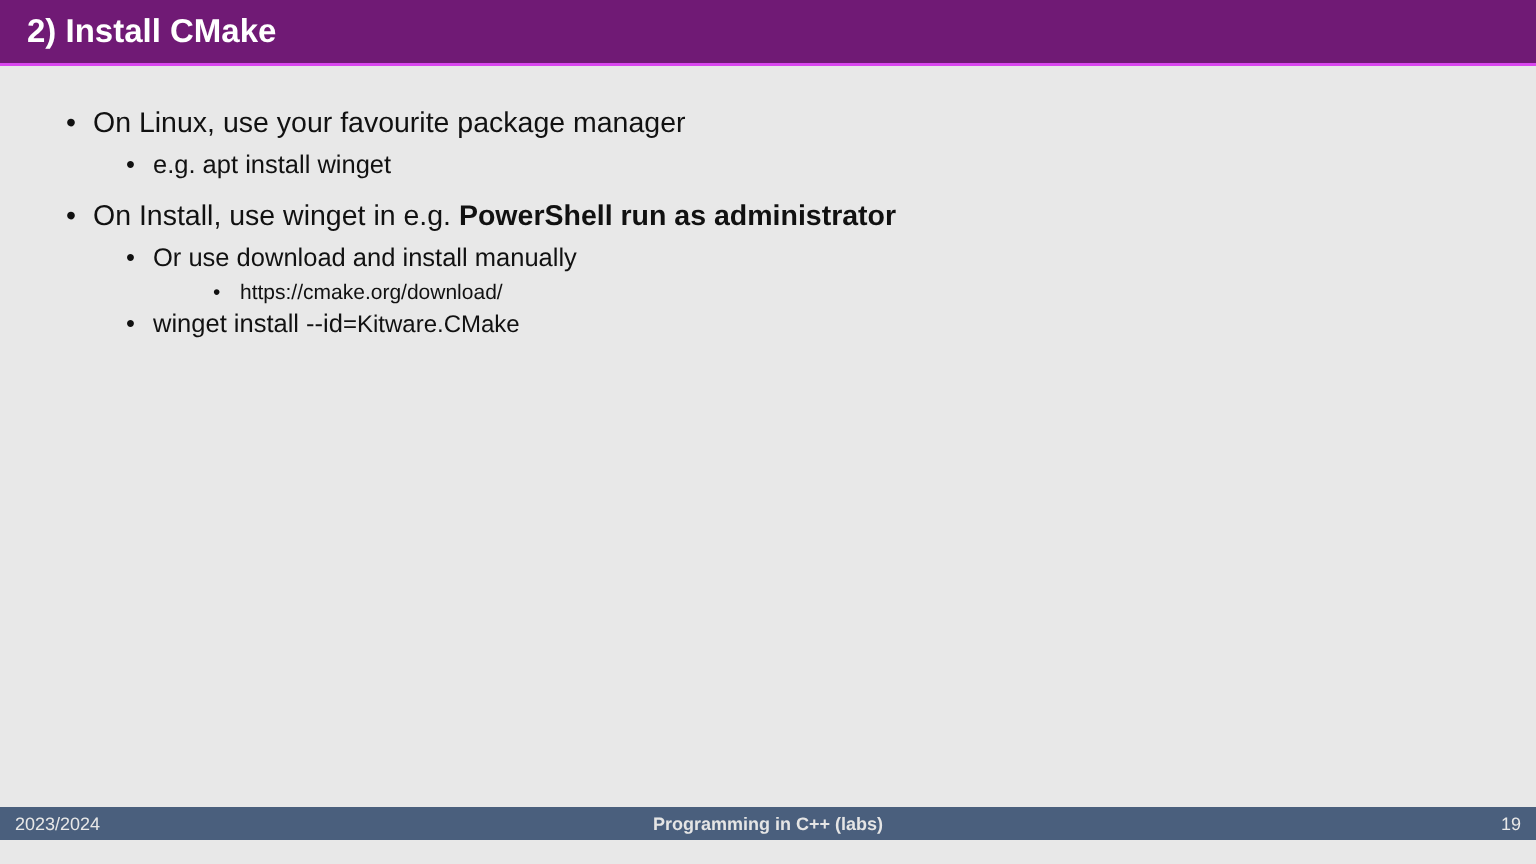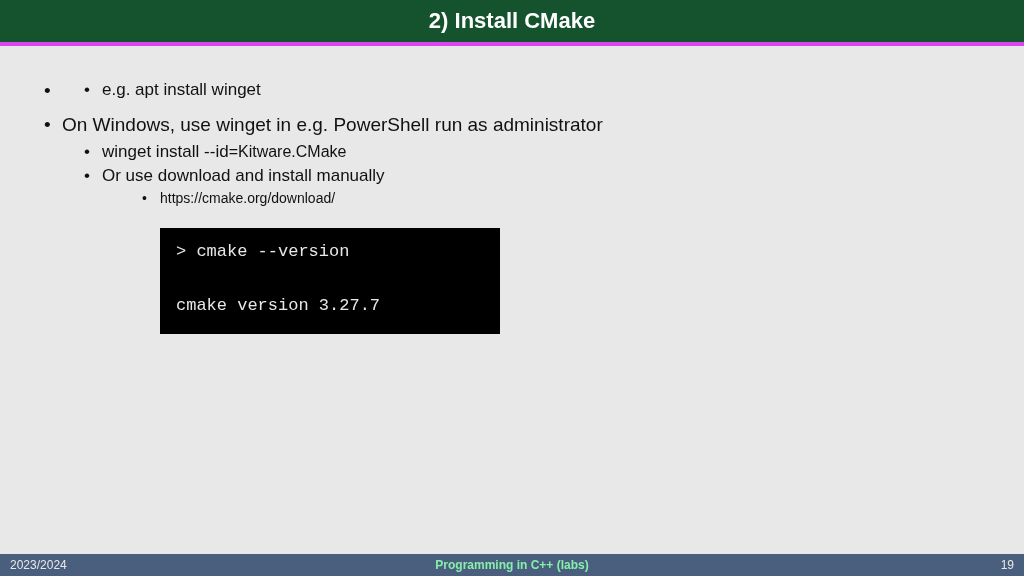--- a/index.html
+++ b/index.html
@@ -5,24 +5,23 @@
     * { margin: 0; padding: 0; box-sizing: border-box; }
     body {
       width: 1024px;
       height: 576px;
       background: #e8e8e8;
       font-family: Arial, Helvetica, sans-serif;
       position: relative;
       overflow: hidden;
     }
     .header {
-      background: #14532d;
+      background: #701a75;
       padding: 8px 18px;
-      border-bottom: 4px solid #d946ef;
-      text-align: center;
+      border-bottom: 2px solid #d946ef;
     }
     .header h1 {
       color: #fff;
       font-size: 22px;
       font-weight: bold;
     }
     .content {
       padding: 28px 40px 0 40px;
     }
     ul { list-style: none; }
@@ -63,88 +62,86 @@
       color: #111;
       padding-left: 58px;
       position: relative;
     }
     .lvl3 > li::before {
       content: "•";
       position: absolute;
       left: 40px;
       top: 0;
     }
-    .bold { font-weight: normal; }
+    .bold { font-weight: bold; }
     .mono-small { font-family: Arial, sans-serif; font-size: 16px; }
     .terminal {
       background: #000;
       color: #e8e8e8;
       font-family: Consolas, 'Courier New', monospace;
       font-size: 17px;
       padding: 10px 16px 14px 16px;
       margin: 22px 0 0 120px;
       width: 340px;
       line-height: 1.6;
       white-space: pre;
     }
     .footer {
       position: absolute;
-      bottom: 0;
+      bottom: 16px;
       left: 0;
       right: 0;
       height: 22px;
       background: #4a5f7d;
       color: #e8e8e8;
       font-size: 12px;
       display: flex;
       align-items: center;
       justify-content: space-between;
       padding: 0 10px;
     }
     .footer-center {
       position: absolute;
       left: 50%;
       transform: translateX(-50%);
       font-weight: bold;
-      color: #86efac;
+      color: #e5e5e5;
       text-align: right;
     }
   </style>
 </head>
 <body>
 
 <div class="header">
   <h1>2) Install CMake</h1>
 </div>
 
 <div class="content">
   <ul class="lvl1">
     <li>
+      <span>On Linux, use your favourite package manager</span>
       <ul class="lvl2">
         <li>e.g. apt install winget</li>
       </ul>
     </li>
     <li>
-      <span>On Windows, use winget in e.g. </span><span class="bold">PowerShell run as administrator</span>
+      <span>On Install, use winget in e.g. </span><span class="bold">PowerShell run as administrator</span>
       <ul class="lvl2">
-        <li>
-          <span>winget install </span><span>--id</span><span class="mono-small">=Kitware.CMake</span>
-        </li>
         <li>
           <span>Or use download and install manually</span>
           <ul class="lvl3">
             <li>https://cmake.org/download/</li>
           </ul>
         </li>
+        <li>
+          <span>winget install </span><span>--id</span><span class="mono-small">=Kitware.CMake</span>
+        </li>
       </ul>
     </li>
   </ul>
 
-  <div class="terminal"><span>&gt; cmake --version</span>
-<span></span>
-<span>cmake version 3.27.7</span></div>
 </div>
 
 <div class="footer">
   <span>2023/2024</span>
   <span class="footer-center">Programming in C++ (labs)</span>
   <span>19</span>
 </div>
 
 </body></html>

